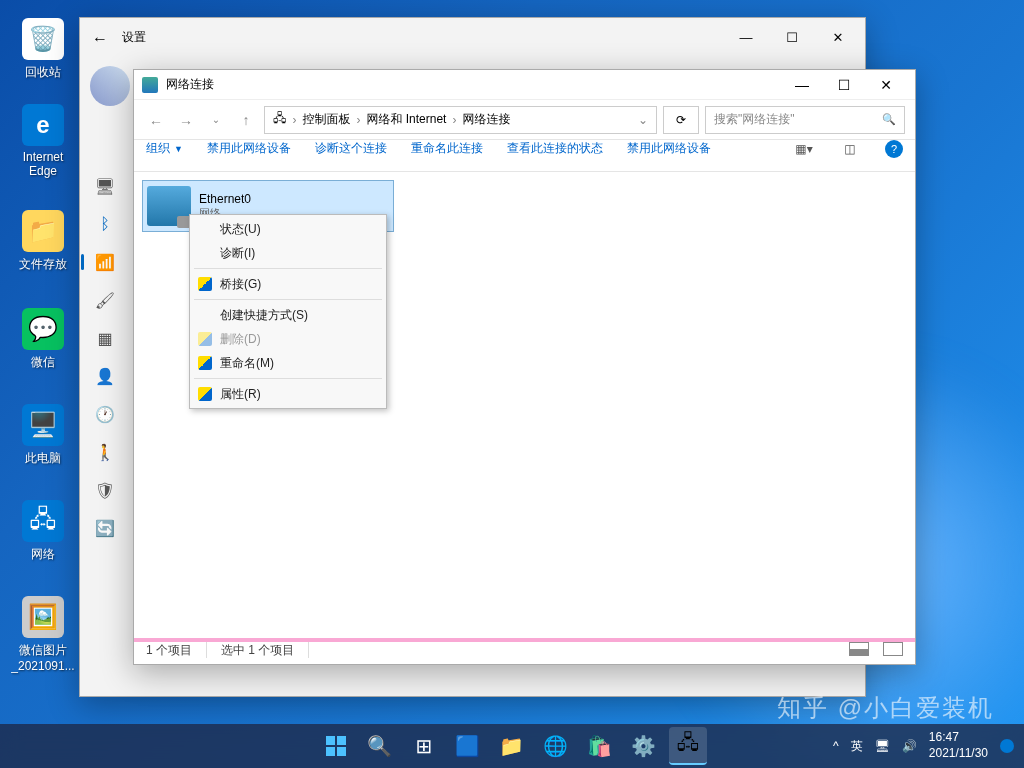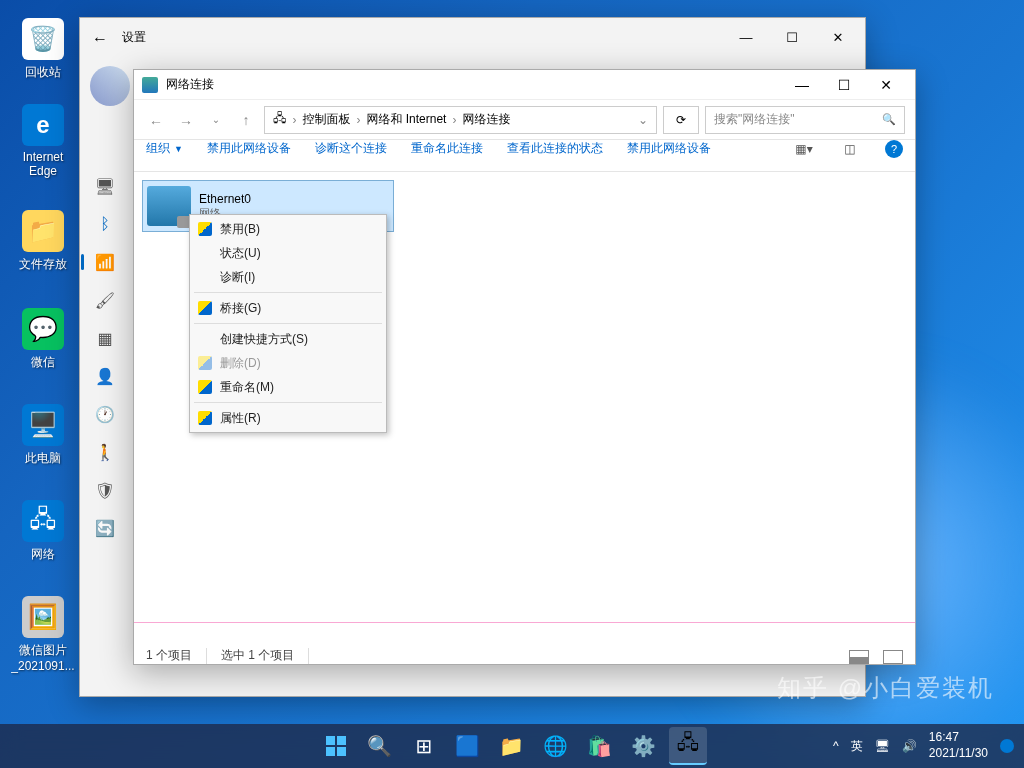--- a/index.html
+++ b/index.html
@@ -47,31 +47,31 @@
 .adapter .aic{width:44px;height:40px;background:linear-gradient(#5ad,#27a);border-radius:3px;position:relative}
 .adapter .aic::after{content:"";position:absolute;right:-2px;bottom:-2px;width:16px;height:12px;background:#999;border-radius:2px}
 .adapter .inf .nm{font-size:12px;color:#000}
 .adapter .inf .st{font-size:11px;color:#666}
 .ctx{position:absolute;left:55px;top:42px;width:198px;background:#f8f8f8;border:1px solid #bbb;box-shadow:2px 2px 6px rgba(0,0,0,.25);padding:2px}
 .ctx .ci{height:24px;display:flex;align-items:center;padding:0 8px 0 28px;position:relative;font-size:12px;color:#222}
 .ctx .ci.bold{font-weight:400}
 .ctx .ci.dis{color:#999}
 .ctx .ci .sh{position:absolute;left:6px;width:14px;height:14px;background:linear-gradient(135deg,#fd0 0%,#fd0 50%,#06c 50%,#06c 100%);border-radius:2px}
 .ctx .sep{height:1px;background:#ddd;margin:3px 2px}
-.nc .status{position:absolute;bottom:0;left:0;right:0;height:42px;border-top:1px solid #f9a8d4;display:flex;align-items:flex-end;padding:0 12px;gap:14px;font-size:12px;color:#444}
+.nc .status{position:absolute;bottom:0;left:0;right:0;height:26px;border-top:4px solid #f9a8d4;display:flex;align-items:flex-start;padding:0 12px;gap:14px;font-size:12px;color:#444}
 .nc .status .d{width:1px;height:16px;background:#ddd}
 .nc .status .sp{flex:1}
 .nc .status .vi{width:20px;height:14px;border:1px solid #888}
 .taskbar{position:absolute;bottom:0;left:0;right:0;height:44px;background:rgba(30,40,70,.78);backdrop-filter:blur(10px);display:flex;align-items:center}
 .taskbar .center{position:absolute;left:50%;transform:translateX(-50%);display:flex;gap:6px}
 .taskbar .ti{width:38px;height:38px;display:flex;align-items:center;justify-content:center;font-size:20px;border-radius:4px}
 .taskbar .ti.active{background:rgba(255,255,255,.15);border-bottom:2px solid #6cf}
 .taskbar .tray{position:absolute;right:10px;display:flex;align-items:center;gap:12px;color:#fff;font-size:12px}
 .taskbar .tray .dt{text-align:left;line-height:1.3;font-size:11px}
-.watermark{position:absolute;right:30px;bottom:64px;color:rgba(255,255,255,.6);font-size:24px;font-weight:300;letter-spacing:2px}
+.watermark{position:absolute;right:30px;bottom:44px;color:rgba(255,255,255,.6);font-size:24px;font-weight:300;letter-spacing:2px}
 </style>
 </head>
 <body>
 
 <div class="desktop">
 <div class="bloom"></div>
 
 <div class="di" style="left:8px;top:18px">
       <div class="ic" style="background:#fff">🗑️</div>
       <div class="lb">回收站</div>
@@ -179,24 +179,20 @@
 </div>
 <div class="content">
 <div class="adapter">
 <div class="aic"></div>
 <div class="inf">
 <div class="nm">Ethernet0</div>
 <div class="st">网络</div>
 </div>
 </div>
 <div class="ctx">
-<div class="ci">
-            <span class="sh"></span>
-            <span>禁用(B)</span>
-          </div>
 <div class="ci bold">
             <span>状态(U)</span>
           </div>
 <div class="ci">
             <span>诊断(I)</span>
           </div>
 <div class="sep"></div>
 <div class="ci">
             <span class="sh"></span>
             <span>桥接(G)</span>

